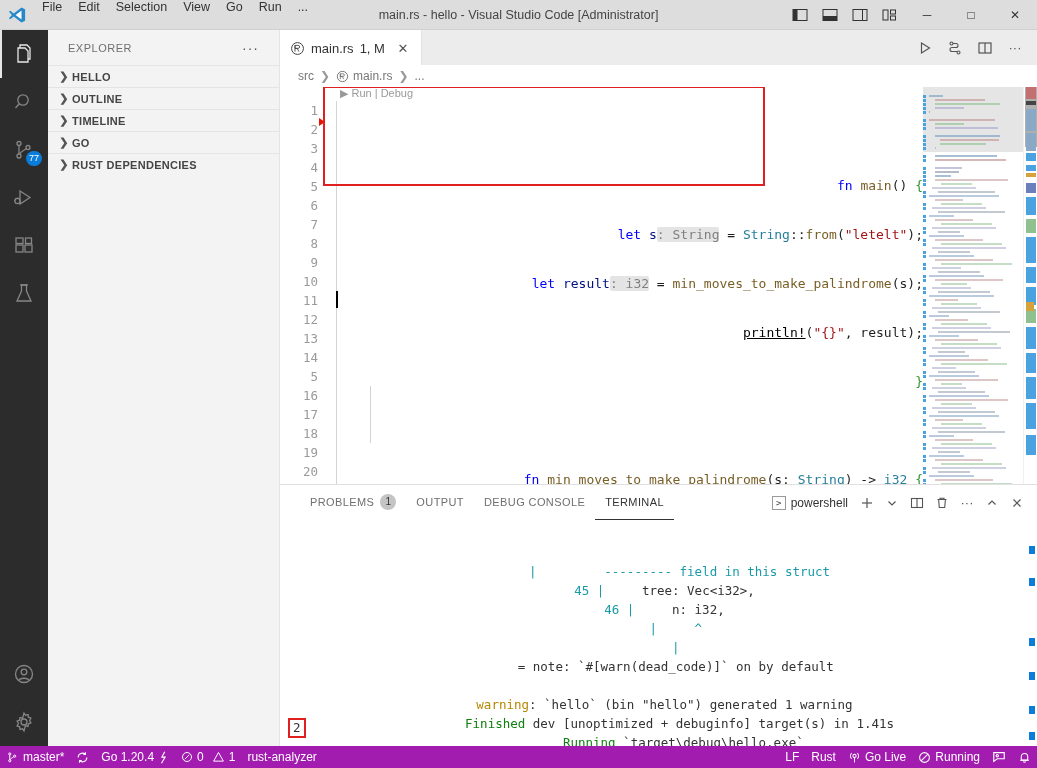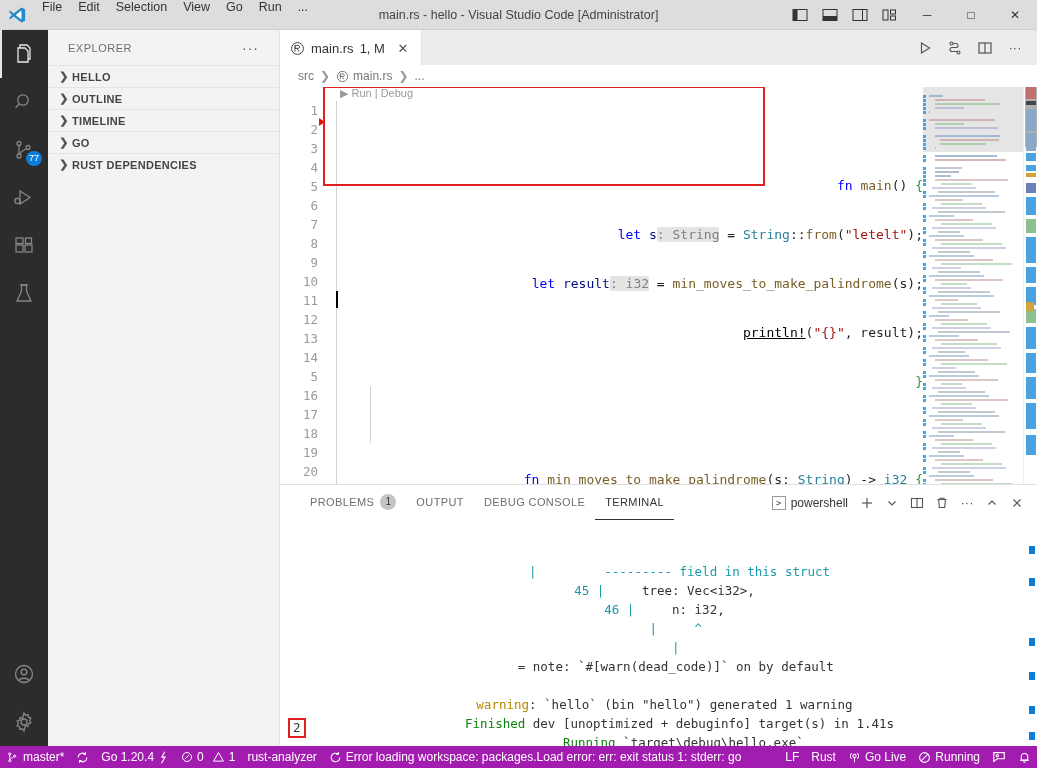--- a/index.html
+++ b/index.html
@@ -798,29 +798,20 @@
       <span style="margin-left:4px;">
         <svg width="13" height="12" viewBox="0 0 16 16" fill="none" stroke="#fff" stroke-width="1.3">
             <path d="M8 2 L14.5 13.5 H1.5 Z"></path>
           </svg>
       </span>
       <span>1</span>
     </div>
     <div class="st-item">
       <span>rust-analyzer</span>
     </div>
-    <div class="st-item">
-      <span>
-        <svg width="13" height="13" viewBox="0 0 24 24" fill="none" stroke="#fff" stroke-width="1.9">
-          <path d="M20 12 a8 8 0 1 1 -3.2-6.4"></path>
-            <path d="M17.5 2 v4.2 h-4.2"></path>
-        </svg>
-      </span>
-      <span>Error loading workspace: packages.Load error: err: exit status 1: stderr: go</span>
-    </div>
 
     <div class="st-right">
       <div class="st-item">
         <span>LF</span>
       </div>
       <div class="st-item">
         <span>Rust</span>
       </div>
       <div class="st-item">
         <span>

